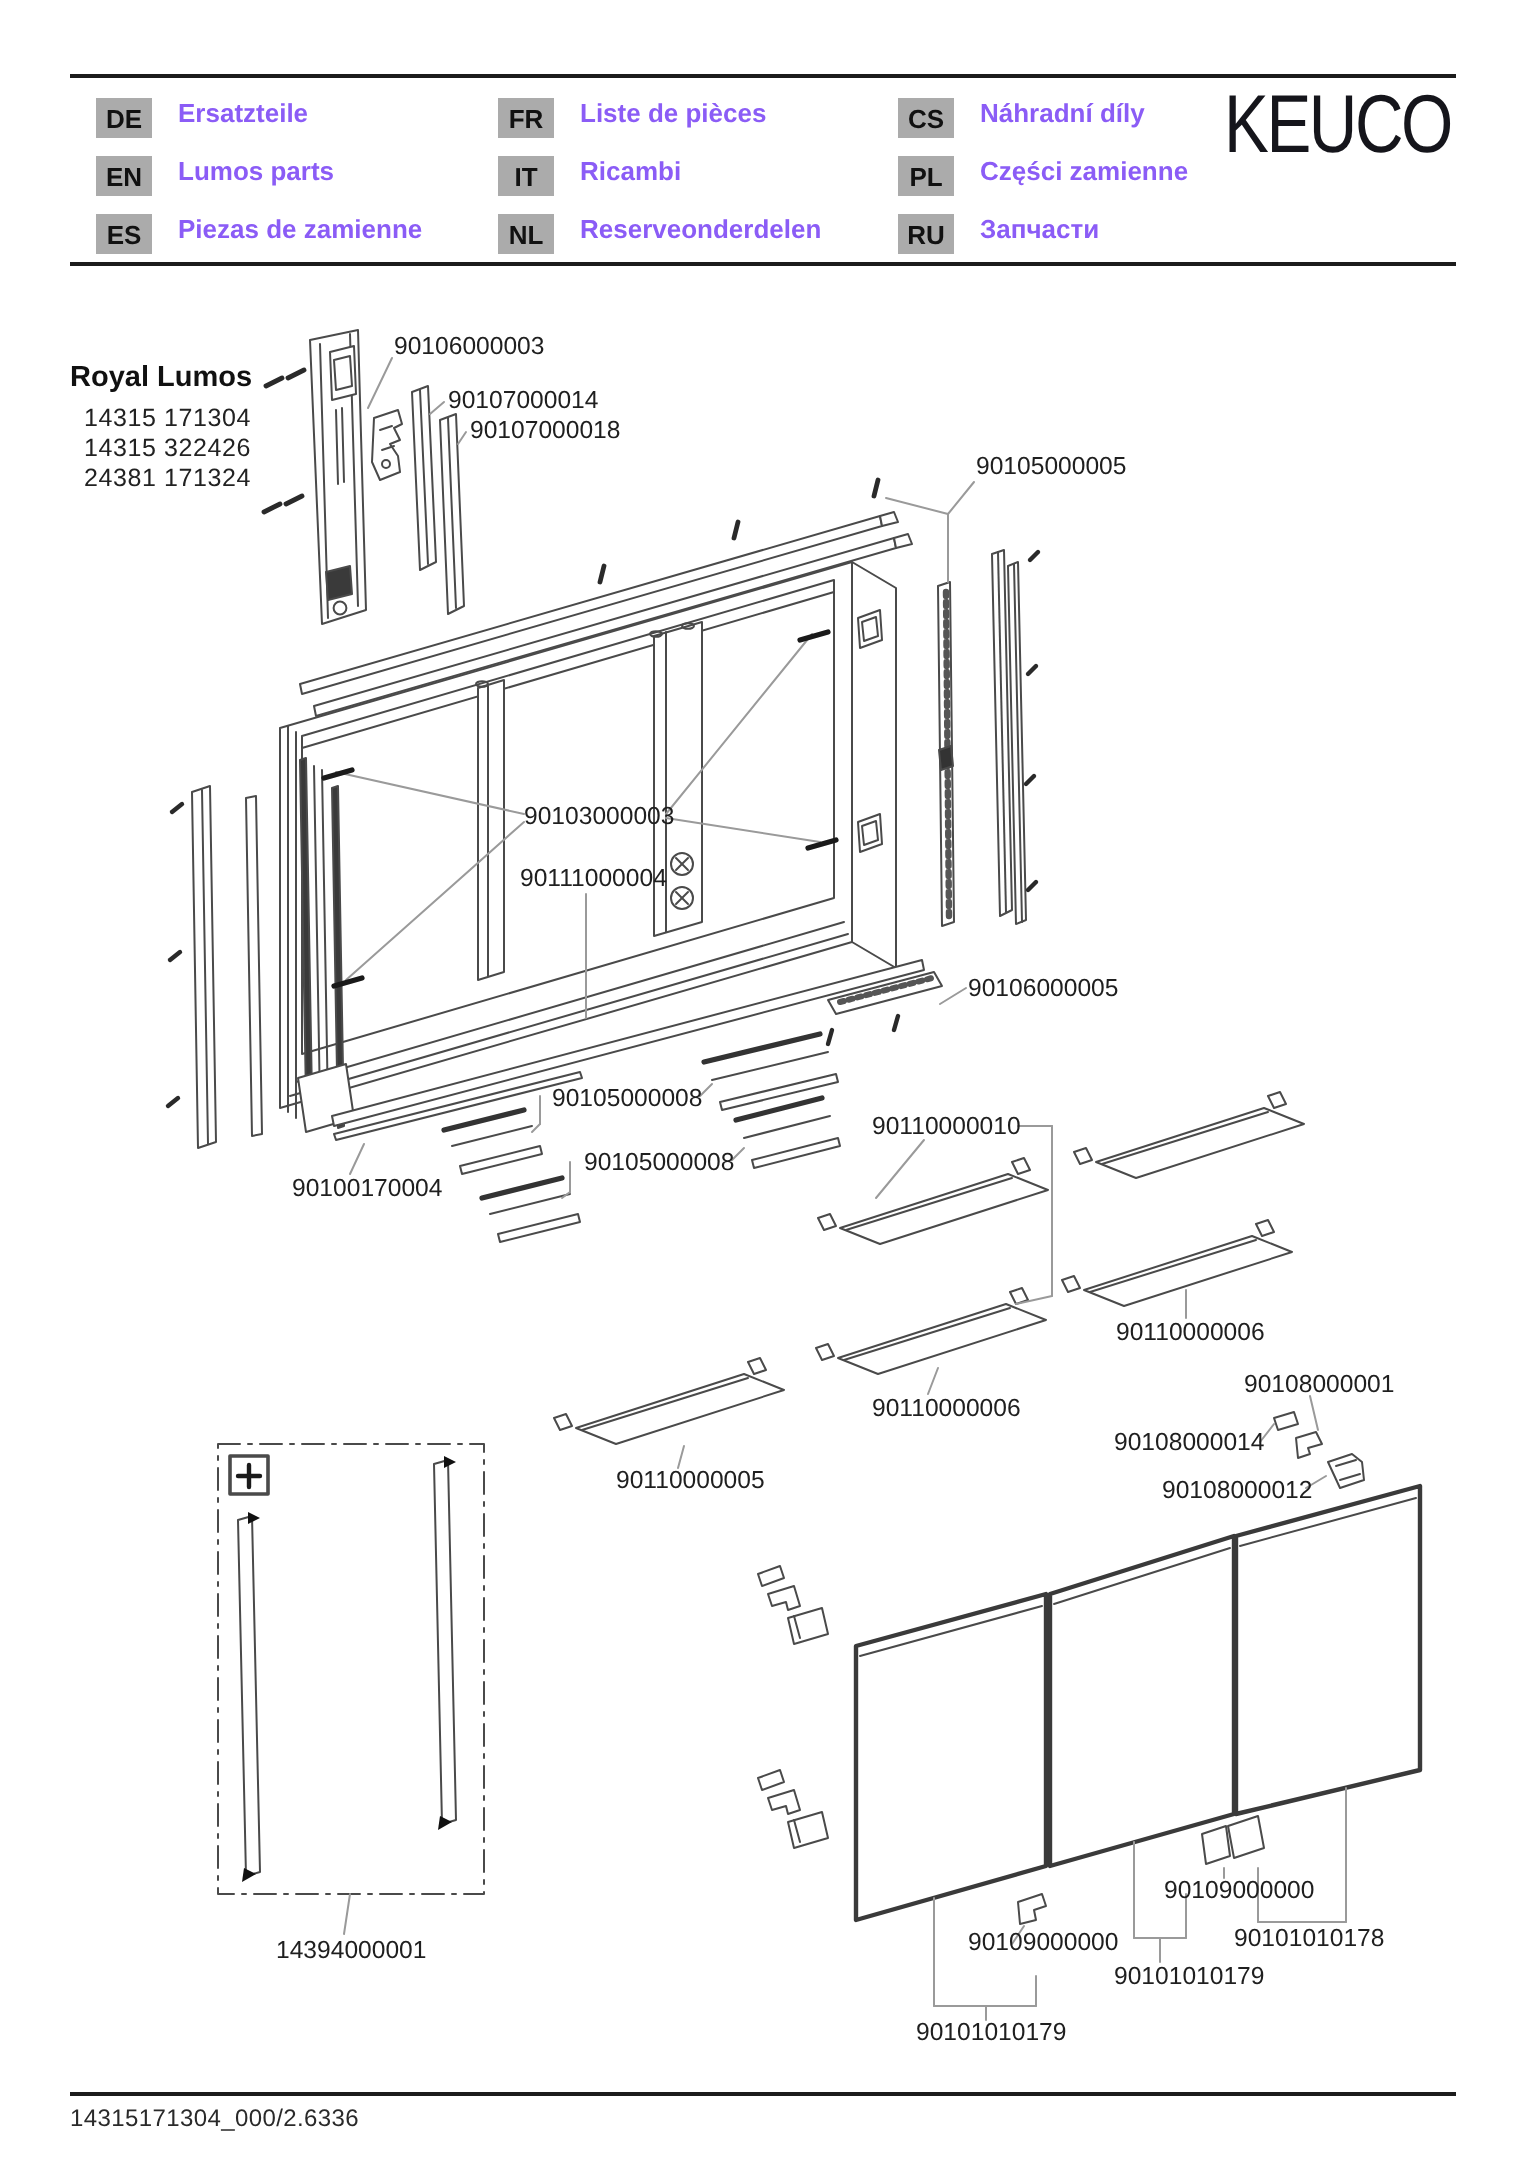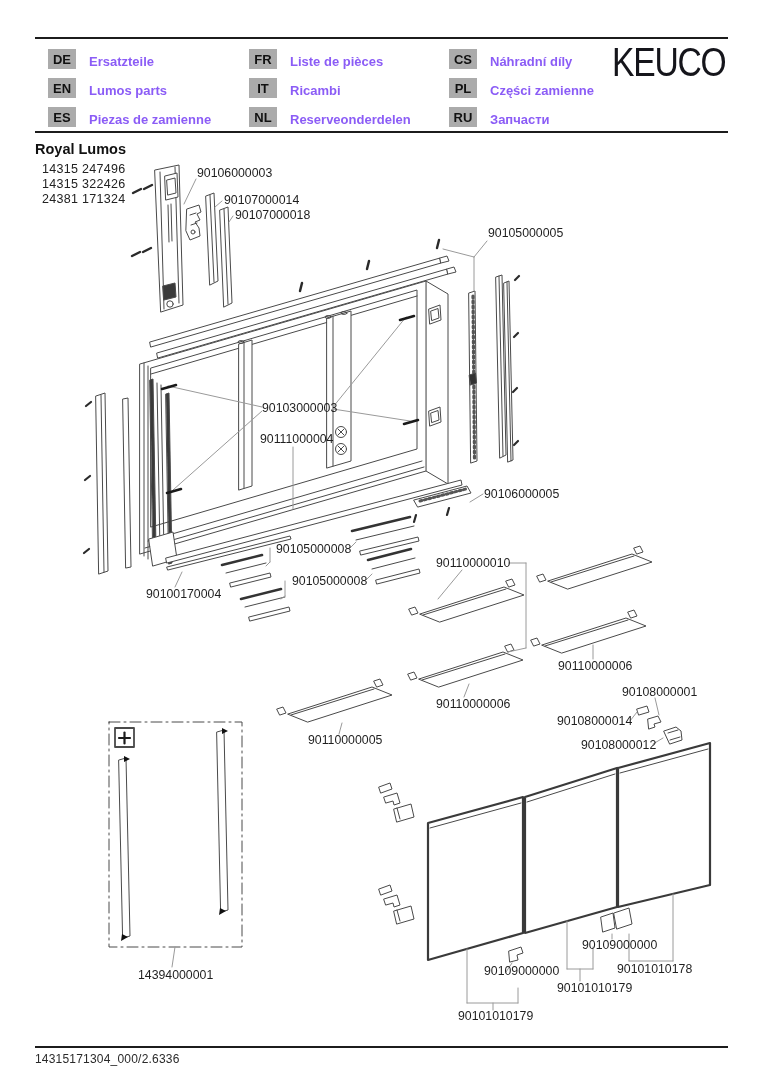--- a/index.html
+++ b/index.html
@@ -10,36 +10,36 @@
   }
   .rule { position:absolute; left:35px; width:693px; height:2px; background:#1c1c1c; }
   .rule-top { top:37px; }
   .rule-header-bottom { top:131px; }
   .rule-footer { top:1046px; }
 
   .lang-col { position:absolute; top:49px; }
   .lang-col-1 { left:36px; }
   .lang-col-2 { left:237px; }
   .lang-col-3 { left:437px; }
-  .lang-row { display:flex; align-items:flex-end; height:20px; margin-bottom:9px;padding-left:12px; }
+  .lang-row { display:flex; align-items:flex-start; height:20px; margin-bottom:9px;padding-left:12px; }
   .lang-badge {
     width:28px; height:20px; background:#ababab; color:#111;
     font-weight:bold; font-size:13px; display:flex; align-items:center; justify-content:center;
     flex:0 0 auto;
   }
   .lang-label { font-weight:bold; font-size:13px; color:#8b5cf6; margin-left:13px; white-space:nowrap; }
 
   .brand-logo {
     position:absolute; left:612px; top:44px; width:120px; height:36px;
     font-size:41px; font-weight:normal; color:#15151b; letter-spacing:-1.5px;
     transform:scaleX(0.82); transform-origin:left top; line-height:36px;
   }
 
   .product-block { position:absolute; left:35px; top:141px; }
-  .product-title { font-size:14.5px; font-weight:bold; color:#111; }
+  .product-title { font-size:14.5px; font-weight:bold; color:#111;margin-top:40px; }
   .model-list { margin-top:5px; margin-left:7px; }
   .model-item { font-size:12.5px; color:#222; line-height:15px; letter-spacing:0.3px; }
 
   .diagram-svg { position:absolute; left:0; top:0; }
 
   .footer-ref {
     position:absolute; left:35px; top:1052px; font-size:12px; color:#2a2a2a; letter-spacing:0.2px;
   }
 
   text.plbl { font-family:"Liberation Sans", sans-serif; font-size:12.3px; fill:#1f1f1f; }
@@ -94,21 +94,21 @@
     </div>
   </div>
 
   <div class="brand-logo">KEUCO</div>
 
   <div class="rule rule-header-bottom"></div>
 
   <div class="product-block">
     <div class="product-title">Royal Lumos</div>
     <div class="model-list">
-      <div class="model-item">14315 247496</div>
+      <div class="model-item">14315 171304</div>
       <div class="model-item">14315 322426</div>
       <div class="model-item">24381 171324</div>
     </div>
   </div>
 
   <svg class="diagram-svg" width="763" height="1080" viewBox="0 0 763 1080">
     <g stroke="#4a4a4a" stroke-width="1" fill="none" stroke-linejoin="round" stroke-linecap="round">
 
       <g>
         <polygon points="155,170 179,165 183,305 161,312" fill="#fff"></polygon>

